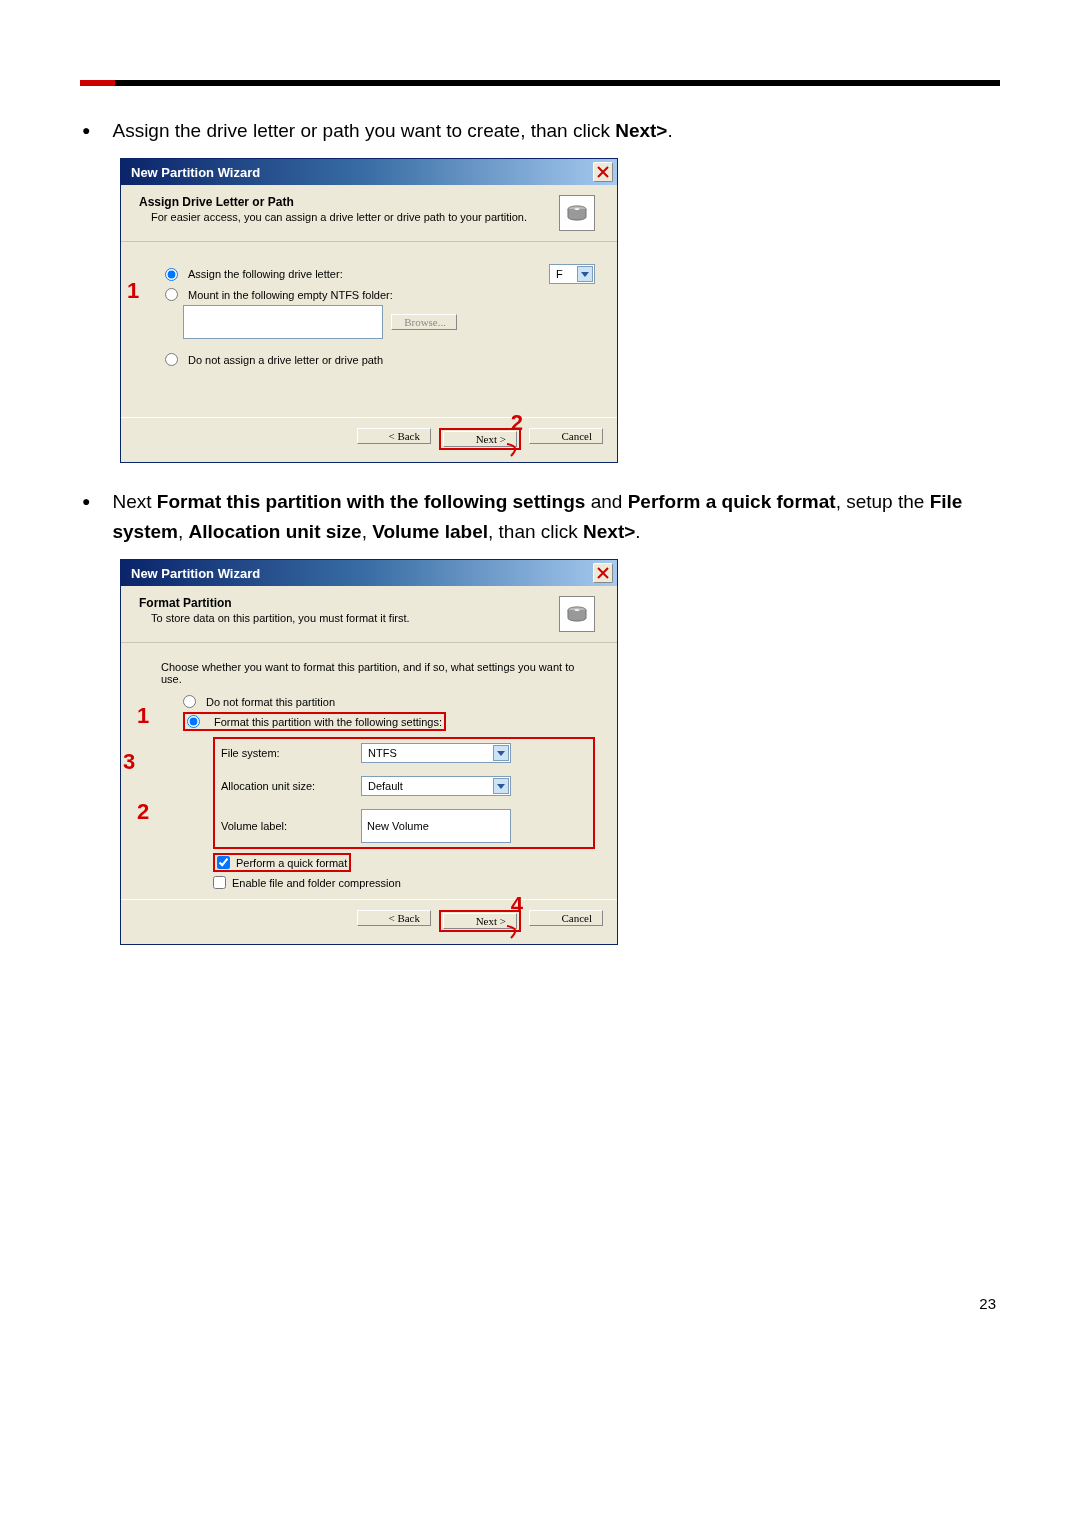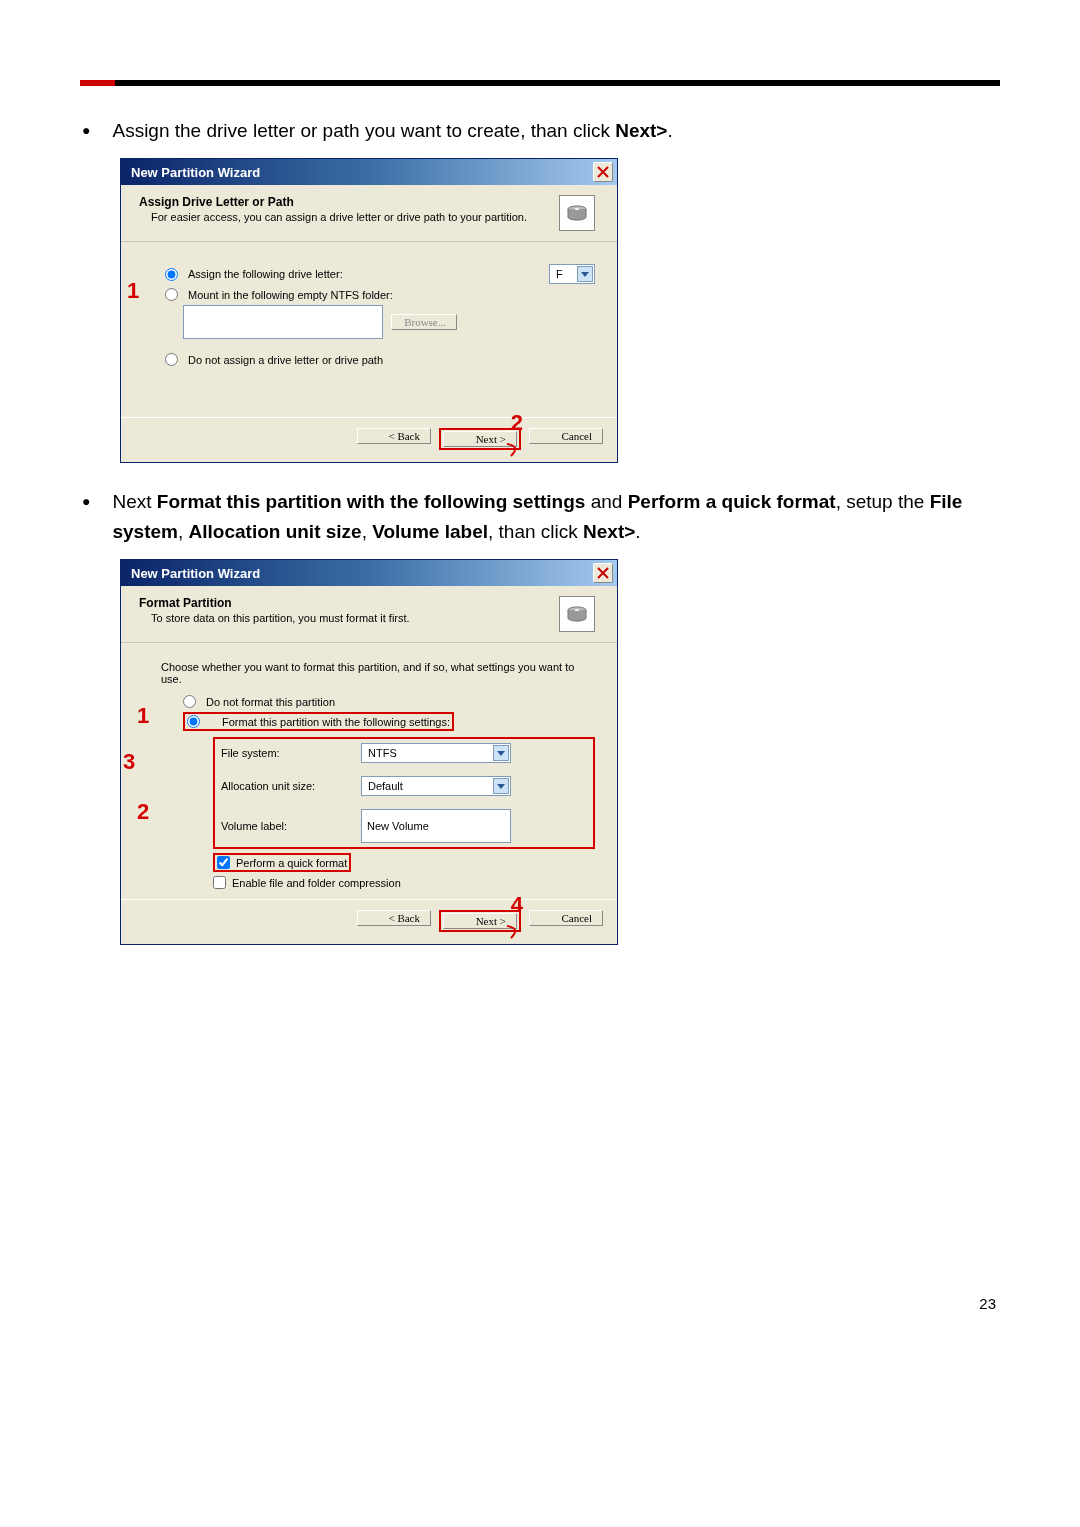--- a/index.html
+++ b/index.html
@@ -245,21 +245,21 @@
       <div class="dlg-body" style="min-height:180px;">
         <div style="margin-left:18px; margin-bottom:10px;">Choose whether you want to format this partition, and if so, what settings you want to use.</div>
 
         <div style="margin-left:40px;">
           <div class="radio-row">
             <input type="radio" style="">
             <span>Do not format this partition</span>
           </div>
           <span class="callout" style="left:16px; top:60px;">1</span>
           <div class="radio-row">
-            <span class="redbox" style="display:inline-flex;align-items:center;gap:18px;">
+            <span class="redbox" style="display:inline-flex;align-items:center;gap:10px;">
               <input type="radio" checked="" style="">
               <span>Format this partition with the following settings:</span>
             </span>
           </div>
 
           <span class="callout" style="left:2px; top:106px;">3</span>
 
           <div class="form-grid redbox" style="border-width:2px; padding:4px 6px; grid-template-columns:140px 150px;">
             <span>File system:</span>
             <span class="sel-xp">

